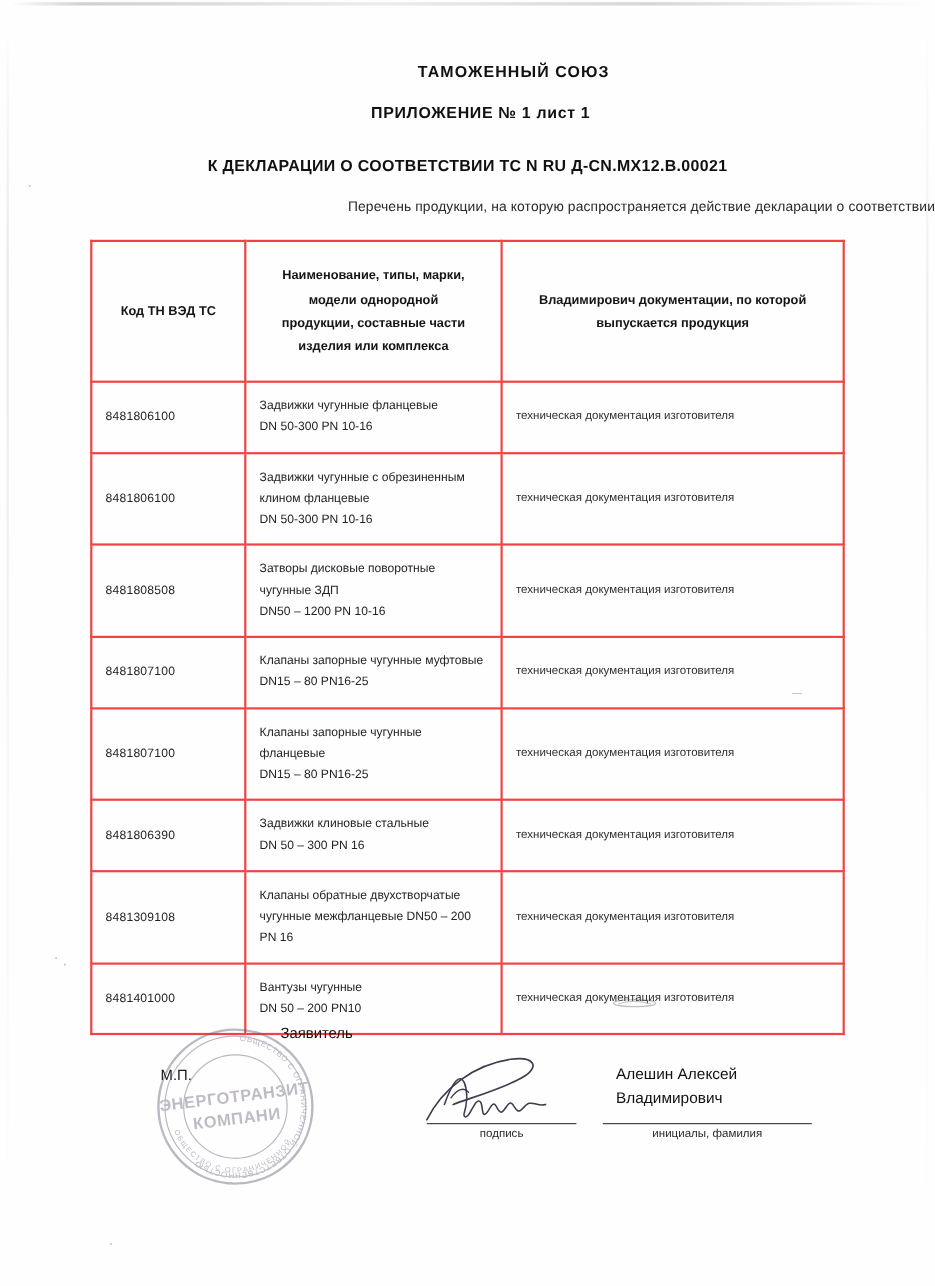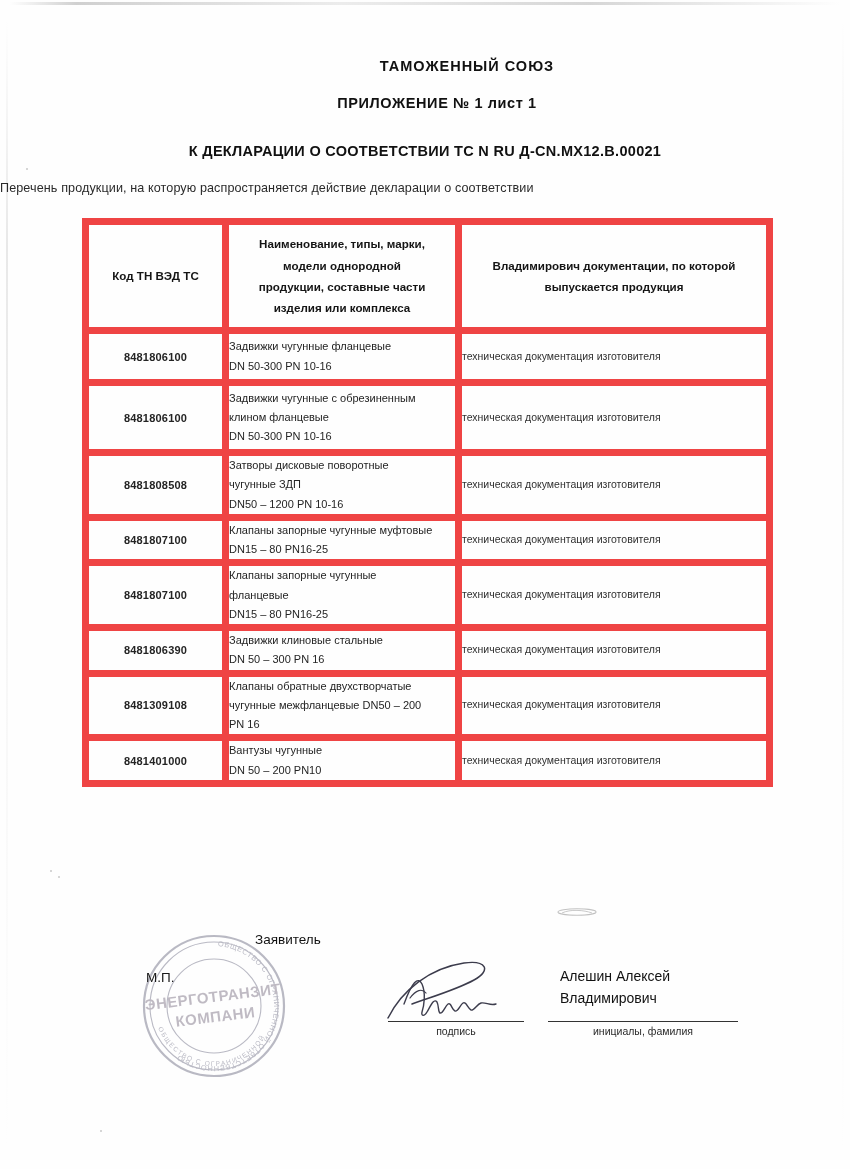--- a/index.html
+++ b/index.html
@@ -56,61 +56,60 @@
     color: #111;
   }
   #title-customs-union { top: 58px; font-size: 14.5px; letter-spacing: 1px; padding-left: 42px; }
   #title-appendix      { top: 95px; font-size: 14.5px; letter-spacing: 0.6px; margin-left: 12px; }
   #title-declaration   { top: 131px; font-size: 14.5px; letter-spacing: 0.3px; margin-top: 12px; }
 
   #subtitle-list {
     position: absolute;
     top: 181px;
     width: 100%;
-    text-align: left;
+    text-align: right;
     font-size: 12.6px;
     color: #2a2a2a;
     letter-spacing: 0.1px;
   }
 
   
   #products-table {
     position: absolute;
     left: 82px;
     top: 218px;
     width: 684px;
     border-collapse: collapse;
     table-layout: fixed;
   }
   #products-table td, #products-table th {
-    border: 7px solid #ef4444;
+    border: 2px solid #ef4444;
     vertical-align: middle;
-    padding: 0;
+    padding: 12px;
   }
   .col-code  { width: 140px; }
   .col-name  { width: 233px; }
   .col-doc   { width: 311px; }
 
   thead th {
     font-size: 11.6px;
     font-weight: bold;
     text-align: center;
     color: #151515;
     line-height: 1.85;
     padding: 8px 10px;
   }
   thead th.th-code { height: 102px; }
 
   td.cell-code {
     font-size: 11px;
     color: #242424;
     padding-left: 12px;
-    text-align: center;
+    text-align: left;
     letter-spacing: 0.2px;
-    font-weight: bold;
   }
   td.cell-name {
     font-size: 11px;
     color: #242424;
     padding: 7px 8px 7px 12px;
     line-height: 1.75;
     text-align: left;
     vertical-align: top;
   }
   td.cell-doc {

